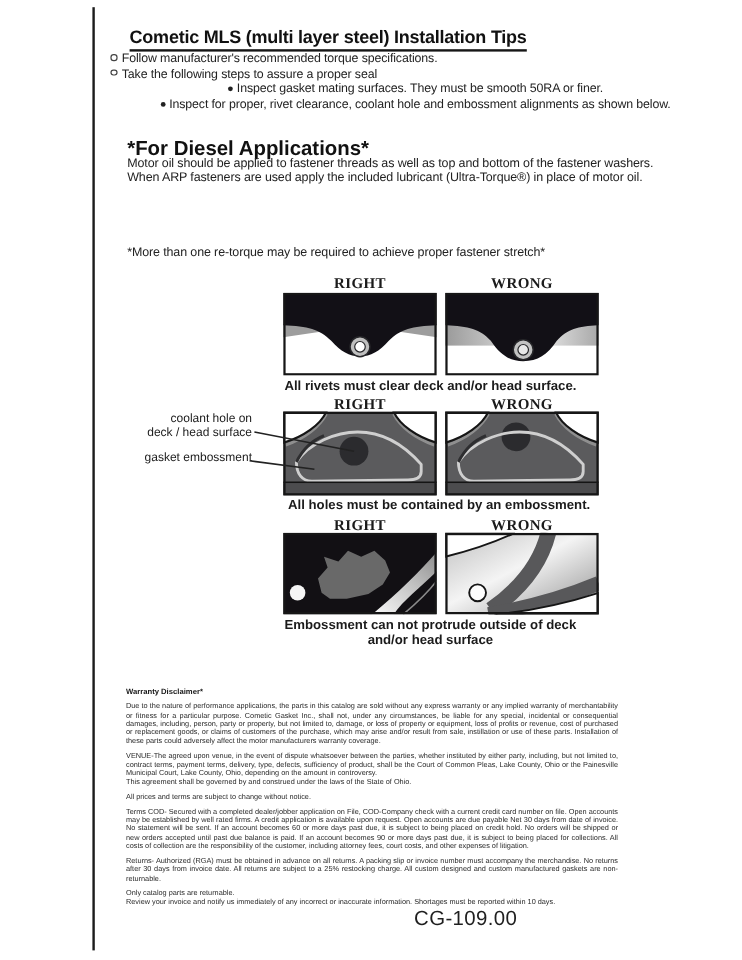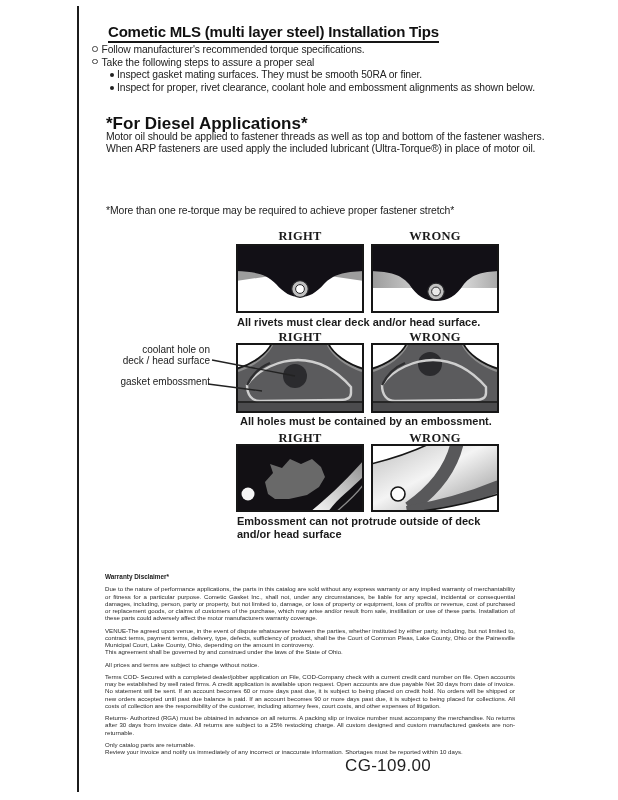--- a/index.html
+++ b/index.html
@@ -6,33 +6,33 @@
   .page{position:relative;width:618px;height:800px;background:#ffffff;overflow:hidden;
         font-family:"Liberation Sans",sans-serif;color:#222;border-radius:15px;}
   .edge-line{position:absolute;left:77px;top:6px;width:2px;height:786px;background:#1c1c1c;}
 
   .title{position:absolute;left:108px;top:23px;margin:0;font-size:15px;font-weight:700;color:#111;
          letter-spacing:-0.2px;border-bottom:2px solid #161616;padding-bottom:1px;display:inline-block;}
 
   .tips{position:absolute;left:92px;top:44px;font-size:10.3px;line-height:12.7px;letter-spacing:-0.1px;white-space:nowrap;}
   .tip::before{content:"";display:inline-block;width:3.5px;height:3.5px;border:1px solid #444;
                border-radius:50%;margin-right:4px;vertical-align:1.5px;}
-  .subtip{margin-left:18px;}
+  .subtip{margin-left:42px;text-align:center;}
   .subtip::before{content:"";display:inline-block;width:4px;height:4px;background:#222;
                   border-radius:50%;margin-right:3px;vertical-align:1.5px;}
 
   .diesel-heading{position:absolute;left:106px;top:114px;margin:0;font-size:17px;font-weight:700;color:#111;}
   .para{position:absolute;left:106px;margin:0;font-size:10.4px;line-height:12.1px;
         letter-spacing:-0.1px;white-space:pre-line;}
   .p1{top:131px;} .p2{top:163px;} .p3{top:205px;}
 
   .col-label{position:absolute;width:128px;text-align:center;font-size:12.5px;font-weight:700;
              letter-spacing:0.3px;color:#1b1b1b;font-family:Liberation Serif, serif;}
   .dbox{position:absolute;width:128px;}
-  .caption{position:absolute;font-size:11px;font-weight:700;color:#1b1b1b;line-height:12.5px;white-space:pre-line;}
+  .caption{position:absolute;font-size:11px;font-weight:700;color:#1b1b1b;line-height:12.5px;white-space:pre-line;text-align:center;}
 
   .annot{position:absolute;left:86px;width:124px;text-align:right;font-size:10px;line-height:10.8px;
          color:#1b1b1b;white-space:pre-line;}
   .leaders{position:absolute;left:100px;top:342px;pointer-events:none;z-index:5;}
 
   .legal{position:absolute;left:105px;top:573px;width:410px;font-size:6.1px;line-height:7.25px;
          color:#2a2a2a;text-align:justify;}
   .legal h2{margin:0 0 5px 0;font-size:6.4px;font-weight:700;color:#181818;}
   .legal p{margin:0 0 5px 0;white-space:pre-line;}
 

